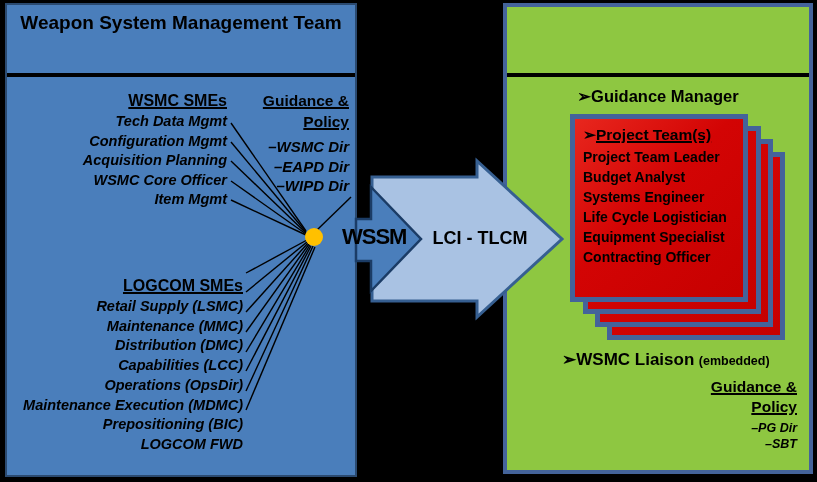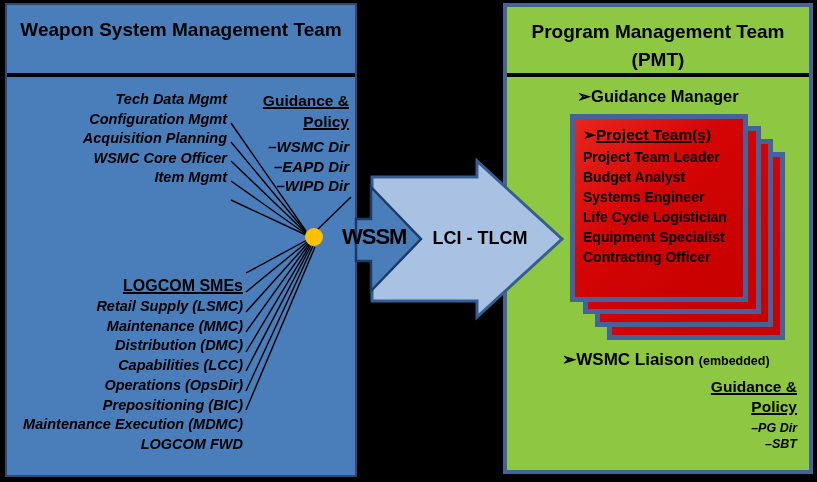--- a/index.html
+++ b/index.html
@@ -10,21 +10,21 @@
   }
   
   .wsmt-box {
     position:absolute; left:5px; top:3px; width:352px; height:474px;
     background:#4A7EBB; border:2px solid #2B4A70;
   }
   .pmt-box {
     position:absolute; left:503px; top:3px; width:310px; height:471px;
     background:#8EC741; border:4px solid #44639A;
   }
-  .box-title { position:absolute; left:0; right:0; top:11px; text-align:center;
+  .box-title { position:absolute; left:0; right:0; top:4px; text-align:center;
     font-size:19px; font-weight:bold; line-height:1.45; }
   .divider { position:absolute; left:0; right:0; height:4px; background:#000; }
   .wsmt-box .divider { top:68px; }
   .pmt-box  .divider { top:66px; }
 
   
   .grp { position:absolute; text-align:right; font-weight:bold; }
   .grp .hd { font-size:16px; text-decoration:underline; text-decoration-thickness:2px; line-height:22px; }
   .grp .it { font-style:italic; }
   .wsmc-grp   { left:20px;  top:85px;  width:200px; }
@@ -74,20 +74,21 @@
 
 <div class="canvas">
 
   <div class="wsmt-box">
     <div class="box-title">
       <div>Weapon System Management Team</div>
     </div>
     <div class="divider"></div>
 
     <div class="grp wsmc-grp">
+      <div class="hd">WSMC SMEs</div>
       <div class="it">Tech Data Mgmt</div>
       <div class="it">Configuration Mgmt</div>
       <div class="it">Acquisition Planning</div>
       <div class="it">WSMC Core Officer</div>
       <div class="it">Item Mgmt</div>
     </div>
 
     <div class="grp guid-l-grp">
       <span class="hd">Guidance &amp;</span>
       <span class="hd">Policy</span>
@@ -98,31 +99,27 @@
       </div>
     </div>
 
     <div class="grp logcom-grp">
       <div class="hd">LOGCOM SMEs</div>
       <div class="it">Retail Supply (LSMC)</div>
       <div class="it">Maintenance (MMC)</div>
       <div class="it">Distribution (DMC)</div>
       <div class="it">Capabilities (LCC)</div>
       <div class="it">Operations (OpsDir)</div>
+      <div class="it">Maintenance Execution  (MDMC)</div>
       <div class="it">Prepositioning (BIC)</div>
-      <div class="it">Maintenance Execution  (MDMC)</div>
       <div class="it">LOGCOM FWD</div>
     </div>
   </div>
 
   <div class="pmt-box">
-    <div class="box-title">
-      <div>Program Management Team</div>
-      <div>(PMT)</div>
-    </div>
     <div class="divider"></div>
 
     <div class="pm-line"><span>➢</span><span>Guidance Manager</span></div>
 
     <div class="card card-4"></div>
     <div class="card card-3"></div>
     <div class="card card-2"></div>
     <div class="card card-1">
       <div class="hd"><span>➢</span><span class="u">Project Team(s)</span></div>
       <div class="roles">

